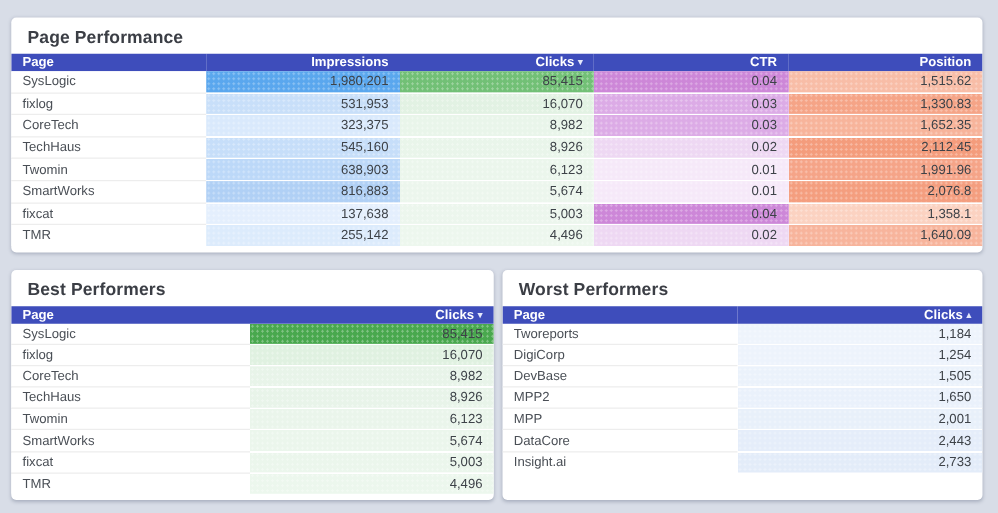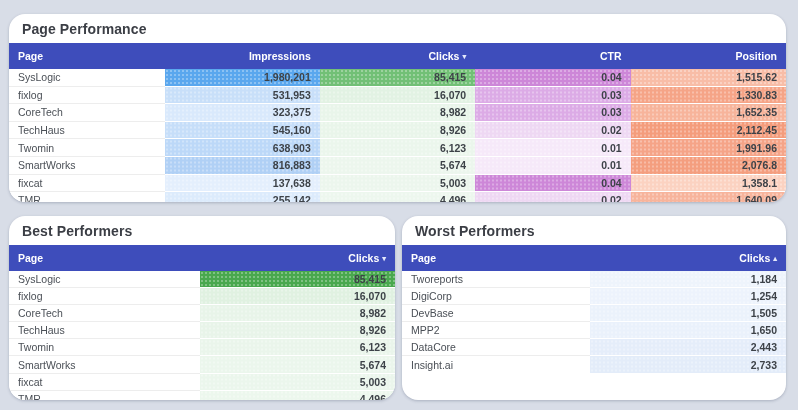--- a/index.html
+++ b/index.html
@@ -3,45 +3,45 @@
 <meta charset="utf-8">
 <style>
   html,body{margin:0;padding:0;}
   body{
     width:798px;height:410px;position:relative;overflow:hidden;
     background:#d8dde7;
     font-family:"Liberation Sans",sans-serif;
     -webkit-font-smoothing:antialiased;
   }
   .card{
-    position:absolute;background:#fff;border-radius:16px;
+    position:absolute;background:#fff;border-radius:4px;
     box-shadow:0 1px 3px rgba(50,60,90,.28);
     overflow:hidden;
   }
   #card-performance{left:9px;top:14px;width:777px;height:188px;}
   #card-best{left:9px;top:216px;width:386px;height:184px;}
   #card-worst{left:402px;top:216px;width:384px;height:184px;}
   .card-title{
     height:29px;line-height:31px;padding:0 13px;
     font-size:14px;font-weight:700;color:#3b3e45;letter-spacing:.1px;
   }
   table{width:100%;border-collapse:collapse;table-layout:fixed;font-size:10.5px;}
   thead th{
     background:#3e4dbb;color:#ffffff;font-weight:700;font-size:10.5px;
-    height:26px;padding:0 9px;white-space:nowrap;
+    height:14px;padding:0 9px;white-space:nowrap;
   }
   th.left{text-align:left;}
   th.right{text-align:right;}
   td{
     padding:0 9px;color:#4a4f56;white-space:nowrap;overflow:hidden;
     border-bottom:1px solid #ededed;background:#fff;
   }
   .perf td{height:16.6px;}
   .mini td{height:16.1px;}
-  td.num{text-align:right;color:#3d4248;font-weight:bold;}
+  td.num{text-align:right;color:#3d4248;}
   td.heat{
     border-bottom:1px solid rgba(255,255,255,.55);
     background-image:radial-gradient(rgba(255,255,255,.30) .8px, transparent .9px);
     background-size:4px 4px;
   }
   tbody tr:last-child td{border-bottom:none;}
   .sort-icon{font-size:7.5px;color:#e4e8fb;margin-left:3px;vertical-align:1px;}
 </style>
 </head>
 <body>
@@ -200,20 +200,24 @@
       </tr>
       <tr>
         <td>DevBase</td>
         <td class="num heat" style="background-color: rgb(235, 242, 251);">1,505</td>
       </tr>
       <tr>
         <td>MPP2</td>
         <td class="num heat" style="background-color: rgb(234, 241, 251); padding-left: 38px;">1,650</td>
       </tr>
       <tr>
+        <td>MPP</td>
+        <td class="num heat" style="background-color: rgb(232, 240, 250);">2,001</td>
+      </tr>
+      <tr>
         <td>DataCore</td>
         <td class="num heat" style="background-color: rgb(229, 237, 250);">2,443</td>
       </tr>
       <tr>
         <td>Insight.ai</td>
         <td class="num heat" style="background-color: rgb(227, 236, 249);">2,733</td>
       </tr>
     </tbody>
   </table>
 </div>

